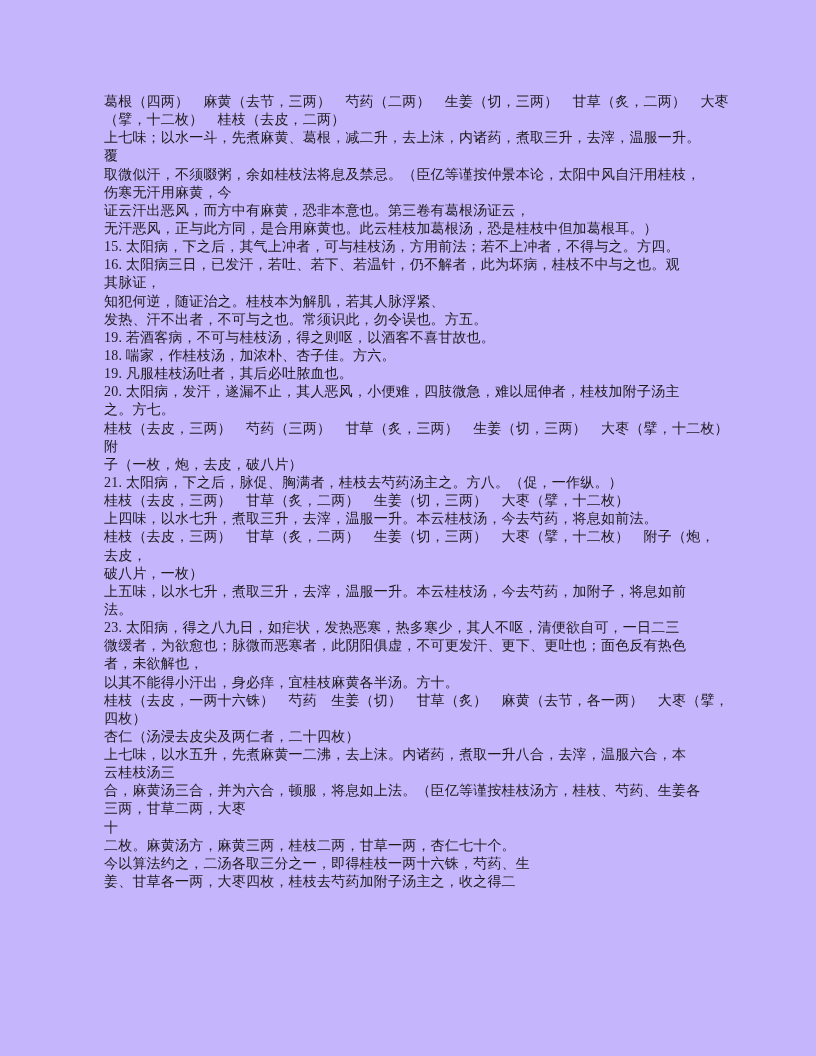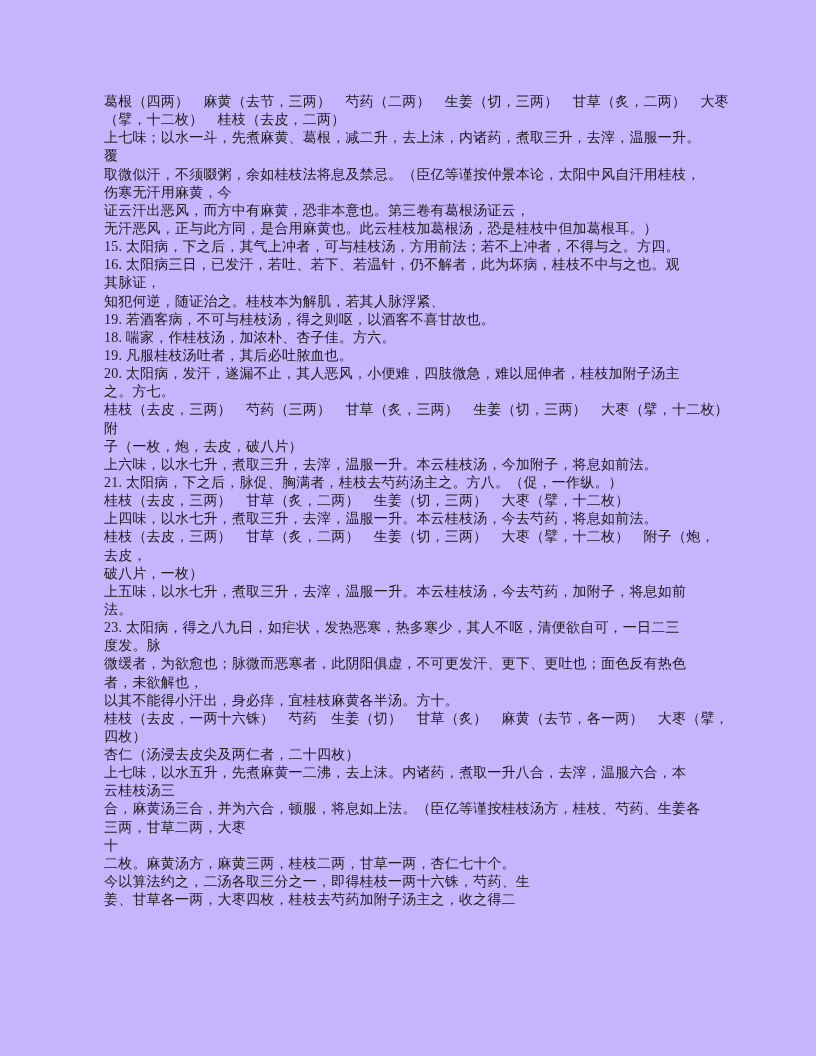--- a/index.html
+++ b/index.html
@@ -40,39 +40,38 @@
       <div class="text-line">上七味；以水一斗，先煮麻黄、葛根，减二升，去上沫，内诸药，煮取三升，去滓，温服一升。</div>
       <div class="text-line">覆</div>
       <div class="text-line">取微似汗，不须啜粥，余如桂枝法将息及禁忌。（臣亿等谨按仲景本论，太阳中风自汗用桂枝，</div>
       <div class="text-line">伤寒无汗用麻黄，今</div>
       <div class="text-line">证云汗出恶风，而方中有麻黄，恐非本意也。第三卷有葛根汤证云，</div>
       <div class="text-line">无汗恶风，正与此方同，是合用麻黄也。此云桂枝加葛根汤，恐是桂枝中但加葛根耳。）</div>
       <div class="text-line">15. 太阳病，下之后，其气上冲者，可与桂枝汤，方用前法；若不上冲者，不得与之。方四。</div>
       <div class="text-line">16. 太阳病三日，已发汗，若吐、若下、若温针，仍不解者，此为坏病，桂枝不中与之也。观</div>
       <div class="text-line">其脉证，</div>
       <div class="text-line">知犯何逆，随证治之。桂枝本为解肌，若其人脉浮紧、</div>
+      <div class="text-line">发热、汗不出者，不可与之也。常须识此，勿令误也。方五。</div>
       <div class="text-line">19. 若酒客病，不可与桂枝汤，得之则呕，以酒客不喜甘故也。</div>
       <div class="text-line">18. 喘家，作桂枝汤，加浓朴、杏子佳。方六。</div>
       <div class="text-line">19. 凡服桂枝汤吐者，其后必吐脓血也。</div>
       <div class="text-line">20. 太阳病，发汗，遂漏不止，其人恶风，小便难，四肢微急，难以屈伸者，桂枝加附子汤主</div>
       <div class="text-line">之。方七。</div>
       <div class="text-line">桂枝（去皮，三两）　芍药（三两）　甘草（炙，三两）　生姜（切，三两）　大枣（擘，十二枚）</div>
       <div class="text-line">附</div>
       <div class="text-line">子（一枚，炮，去皮，破八片）</div>
-      <div class="text-line">上六味，以水七升，煮取三升，去滓，温服一升。本云桂枝汤，今加附子，将息如前法。</div>
       <div class="text-line">21. 太阳病，下之后，脉促、胸满者，桂枝去芍药汤主之。方八。（促，一作纵。）</div>
       <div class="text-line">桂枝（去皮，三两）　甘草（炙，二两）　生姜（切，三两）　大枣（擘，十二枚）</div>
       <div class="text-line">上四味，以水七升，煮取三升，去滓，温服一升。本云桂枝汤，今去芍药，将息如前法。</div>
       <div class="text-line">桂枝（去皮，三两）　甘草（炙，二两）　生姜（切，三两）　大枣（擘，十二枚）　附子（炮，</div>
       <div class="text-line">去皮，</div>
       <div class="text-line">破八片，一枚）</div>
       <div class="text-line">上五味，以水七升，煮取三升，去滓，温服一升。本云桂枝汤，今去芍药，加附子，将息如前</div>
       <div class="text-line">法。</div>
       <div class="text-line">23. 太阳病，得之八九日，如疟状，发热恶寒，热多寒少，其人不呕，清便欲自可，一日二三</div>
-      <div class="text-line">度发。脉</div>
       <div class="text-line">微缓者，为欲愈也；脉微而恶寒者，此阴阳俱虚，不可更发汗、更下、更吐也；面色反有热色</div>
       <div class="text-line">者，未欲解也，</div>
       <div class="text-line">以其不能得小汗出，身必痒，宜桂枝麻黄各半汤。方十。</div>
       <div class="text-line">桂枝（去皮，一两十六铢）　芍药　生姜（切）　甘草（炙）　麻黄（去节，各一两）　大枣（擘，</div>
       <div class="text-line">四枚）</div>
       <div class="text-line">杏仁（汤浸去皮尖及两仁者，二十四枚）</div>
       <div class="text-line">上七味，以水五升，先煮麻黄一二沸，去上沫。内诸药，煮取一升八合，去滓，温服六合，本</div>
       <div class="text-line">云桂枝汤三</div>
       <div class="text-line">合，麻黄汤三合，并为六合，顿服，将息如上法。（臣亿等谨按桂枝汤方，桂枝、芍药、生姜各</div>
       <div class="text-line">三两，甘草二两，大枣</div>

